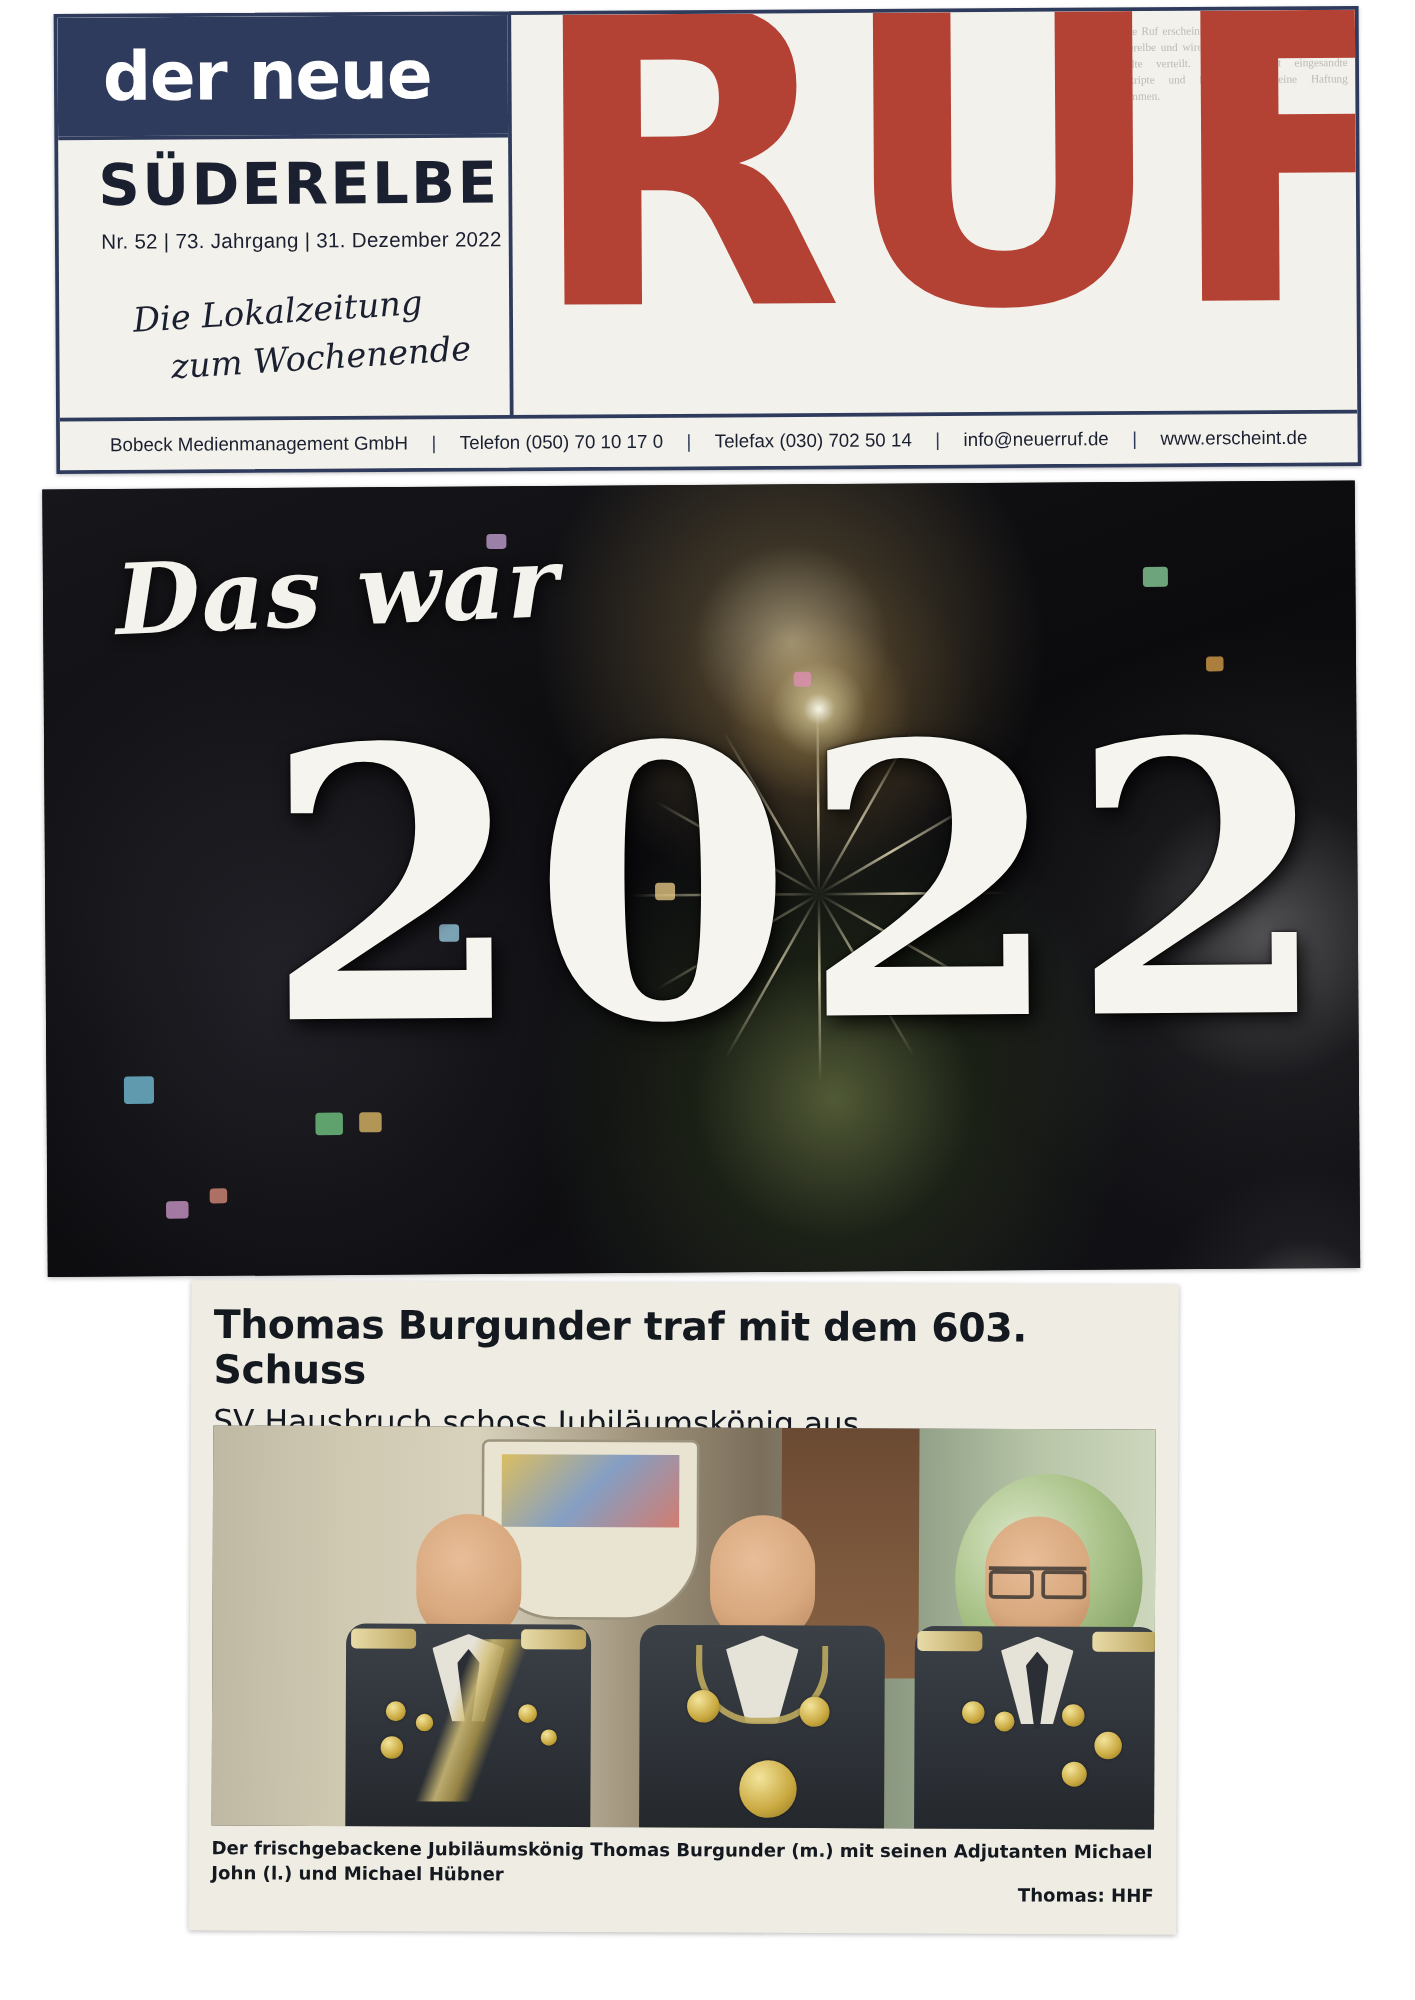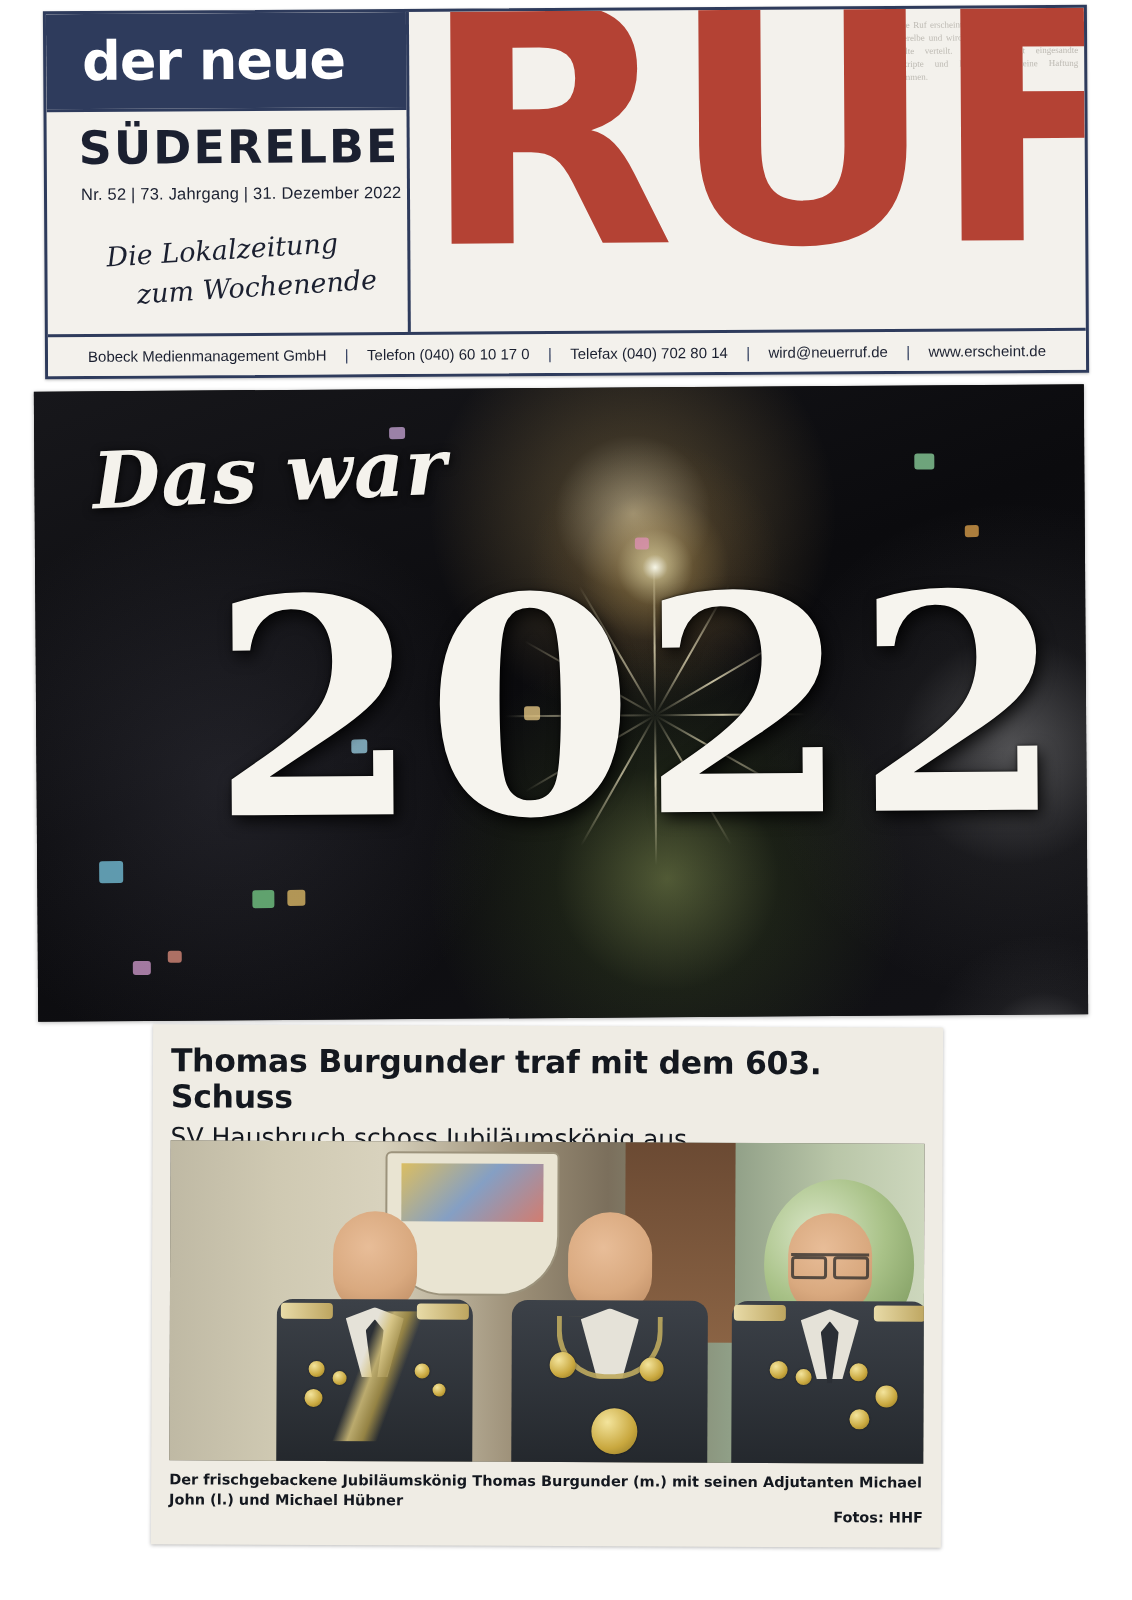--- a/index.html
+++ b/index.html
@@ -457,25 +457,25 @@
 
   <div class="mh-rule-v"></div>
 
   <div class="mh-ruf">
     <span>RUF</span>
   </div>
 
   <div class="mh-footer">
     <span class="item">Bobeck Medienmanagement GmbH</span>
     <span class="sep">|</span>
-    <span class="item">Telefon (040) 60 10 17 0</span>
+    <span class="item">Telefon (050) 70 10 17 0</span>
     <span class="sep">|</span>
-    <span class="item">Telefax  (040) 702 80 14</span>
+    <span class="item">Telefax  (030) 702 50 14</span>
     <span class="sep">|</span>
-    <span class="item">wird@neuerruf.de</span>
+    <span class="item">info@neuerruf.de</span>
     <span class="sep">|</span>
     <span class="item">www.erscheint.de</span>
   </div>
 </div>
 
 <div class="fireworks">
   <div class="fw-sky"></div>
   <div class="fw-burst fw-b1"></div>
 
   <div class="fw-burst fw-b3"></div>
@@ -559,14 +559,14 @@
       <div class="ph-epaulette" style="right: 4px;"></div>
       <div class="ph-medals" style="left: 40px; top: 148px; width: 18px; height: 18px;"></div>
       <div class="ph-medals" style="left: 66px; top: 156px; width: 16px; height: 16px;"></div>
       <div class="ph-medals" style="left: 120px; top: 150px; width: 18px; height: 18px;"></div>
       <div class="ph-medals" style="left: 146px; top: 172px; width: 22px; height: 22px;"></div>
       <div class="ph-medals" style="left: 120px; top: 196px; width: 20px; height: 20px;"></div>
     </div>
   </div>
 
   <div class="art-caption">Der frischgebackene Jubiläumskönig Thomas Burgunder (m.) mit seinen Adjutanten Michael John (l.) und Michael Hübner</div>
-  <div class="art-credit">Fotos: HHF</div>
+  <div class="art-credit">Thomas: HHF</div>
 </div>
 
 </body></html>

